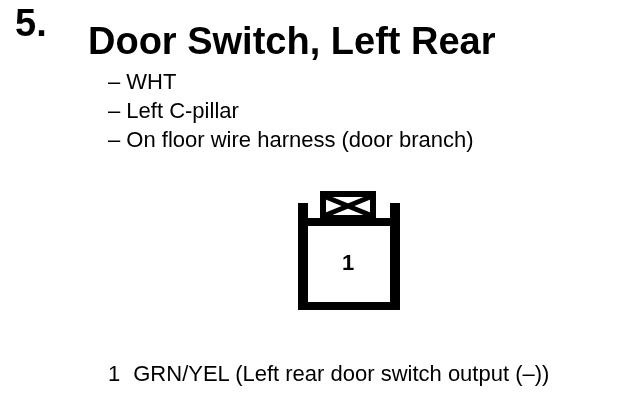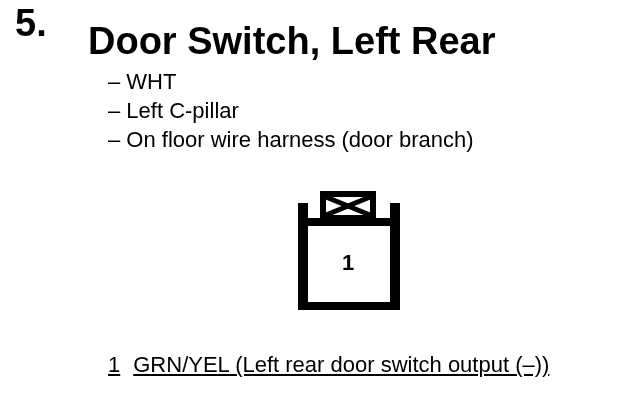--- a/index.html
+++ b/index.html
@@ -53,25 +53,24 @@
   }
   .connector text {
     font-family: "Liberation Sans", sans-serif;
     font-weight: bold;
     font-size: 22px;
     fill: #000000;
   }
   .caption {
     position: absolute;
     left: 108px;
-    top: 352px;
+    top: 361px;
     font-size: 22px;
     line-height: 26px;
     white-space: nowrap;
-    text-decoration: underline;
   }
   .caption .pin {
     margin-right: 13px;
   }
 </style>
 </head>
 <body>
 
 <div class="page">
 

